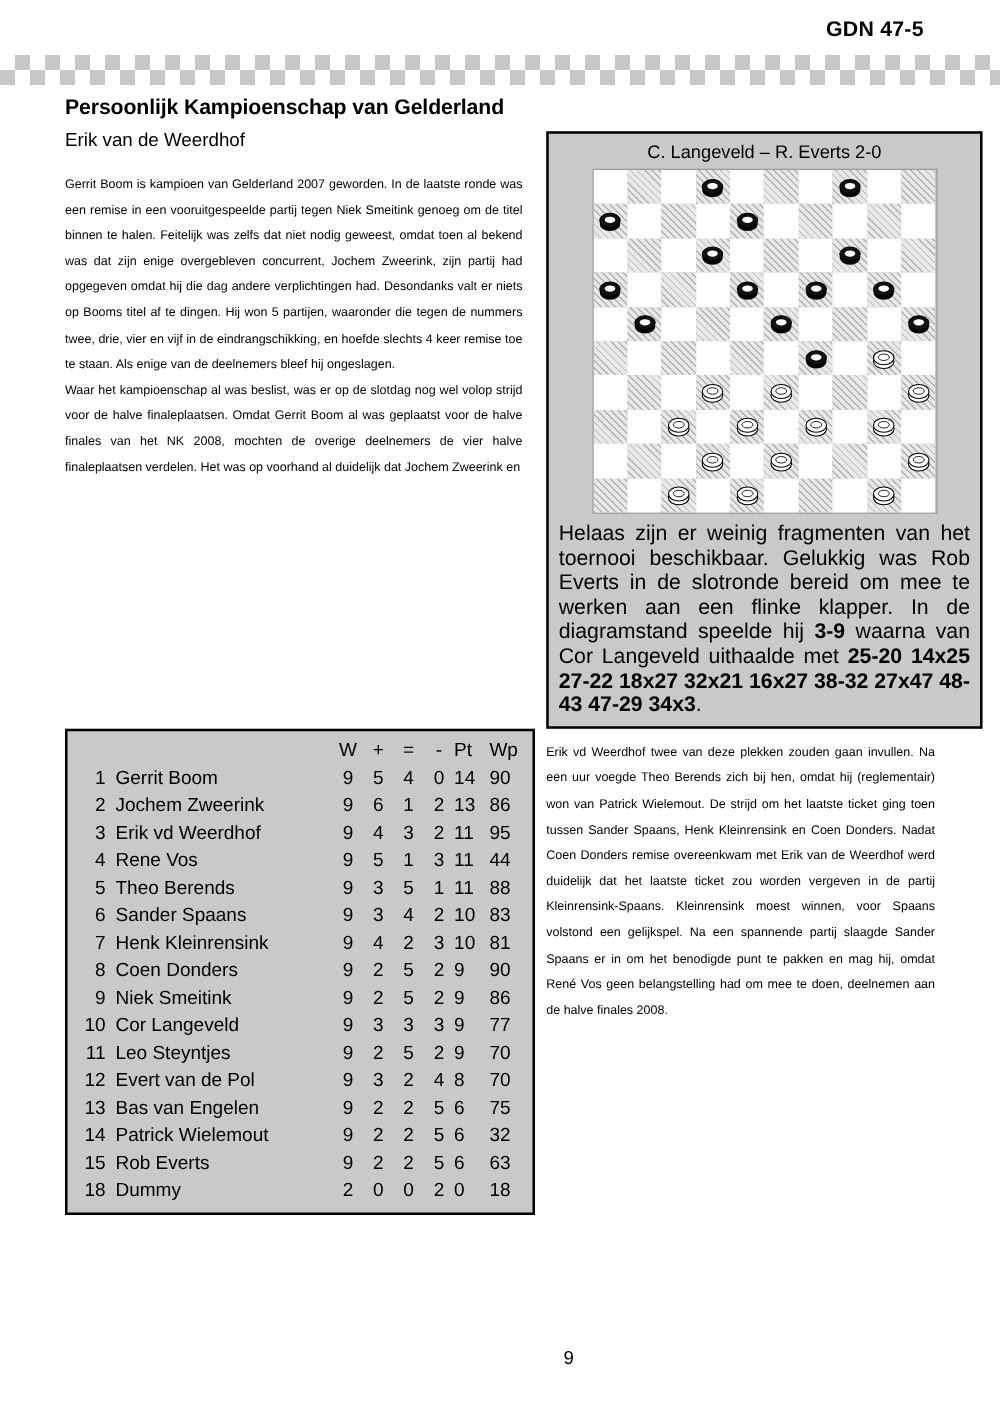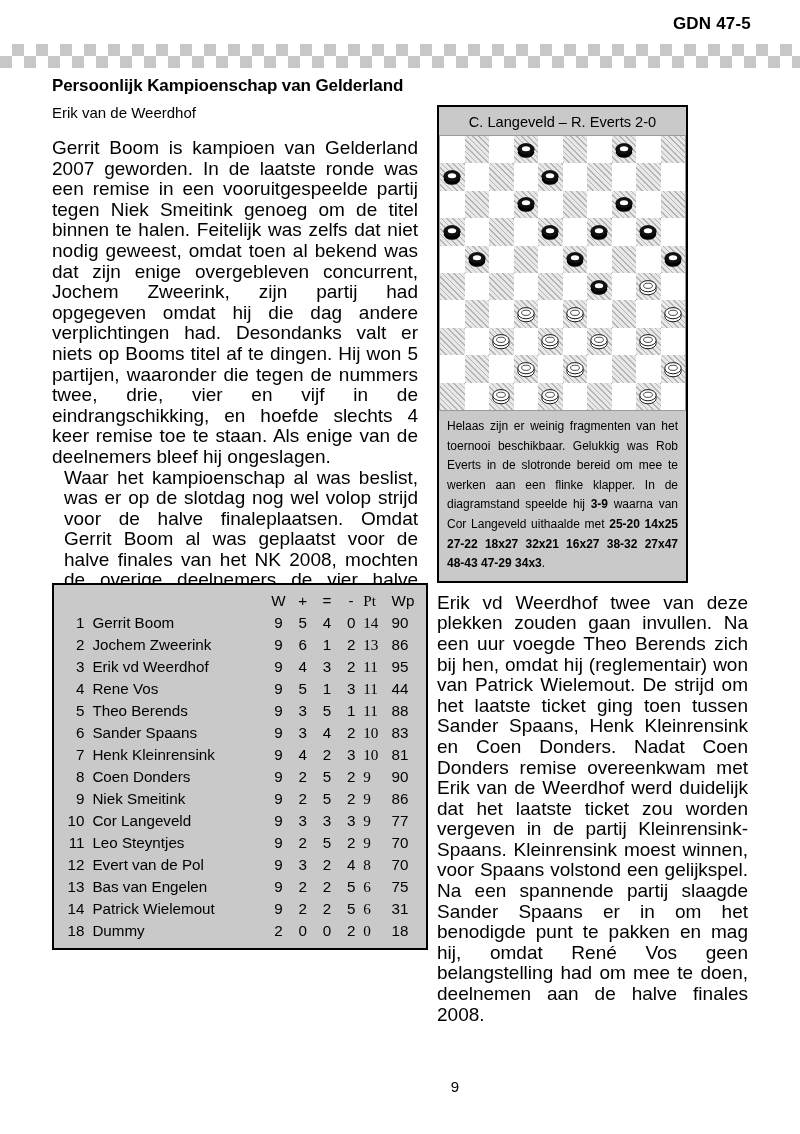--- a/index.html
+++ b/index.html
@@ -12,21 +12,21 @@
     height: 1134px;
     position: relative;
     font-family: "Liberation Sans", sans-serif;
     color: #000000;
     overflow: hidden;
   }
 
   
   .page-header {
     position: absolute;
-    top: 0; left: 12px;
+    top: 0; left: 0;
     width: 767px;
     height: 48px;
   }
   .issue-code {
     position: absolute;
     right: 28px;
     top: 14px;
     font-size: 17px;
     font-weight: bold;
     letter-spacing: 0.2px;
@@ -69,33 +69,33 @@
     width: 366px;
   }
   .col-right {
     position: absolute;
     left: 437px;
     top: 105px;
     width: 311px;
   }
 
   .body-par {
-    font-size: 19px;
+    font-size: 10px;
     line-height: 20.6px;
     text-align: justify;
     margin: 0;
   }
-  .body-par + .body-par { margin-top: 0; margin-left: 12px; }
+  .body-par + .body-par { margin-top: 0; }
 
   
   .diagram-box {
     border: 2px solid #000000;
     background: #c9c9c9;
     padding: 4px 0 0 0;
-    width: 251px;
+    width: 349px;
     box-sizing: border-box;
   }
   .diagram-caption {
     text-align: center;
     font-size: 14.6px;
     padding: 3px 0 5px 0;
   }
   .board-wrap {
     display: flex;
     justify-content: center;
@@ -118,21 +118,21 @@
   }
   .piece {
     position: absolute;
     left: 50%; top: 50%;
     width: 20px; height: 20px;
     margin-left: -10px; margin-top: -10px;
   }
   .piece svg { display: block; }
 
   .diagram-text {
-    font-size: 12px;
+    font-size: 17px;
     line-height: 19.6px;
     text-align: justify;
     padding: 6px 8px 7px 8px;
   }
   .diagram-text b { font-weight: bold; }
 
   
   .standings {
     position: absolute;
     left: 52px;
@@ -150,21 +150,21 @@
   }
   table.rank td, table.rank th {
     padding: 1px 0;
     font-weight: normal;
     text-align: left;
     line-height: 20px;
   }
   .c-pos   { width: 30px; text-align: right !important; padding-right: 8px !important; }
   .c-name  { width: 172px; }
   .c-num   { width: 24px; text-align: center !important; }
-  .c-pt    { width: 28px; text-align: right; font-family: Liberation Serif, serif; }
+  .c-pt    { width: 28px; text-align: right; }
   .c-wp    { width: 34px; text-align: left; }
   th.c-pt, td.c-pt { font-weight: bold; }
   table.rank thead th { line-height: 21px; }
 
   
   .page-number {
     position: absolute;
     left: 0; right: 0;
     top: 1078px;
     text-align: center;
@@ -673,21 +673,31 @@
           <td class="c-wp">75</td>
         </tr>
         <tr>
           <td class="c-pos">14</td>
           <td class="c-name">Patrick Wielemout</td>
           <td class="c-num">9</td>
           <td class="c-num">2</td>
           <td class="c-num">2</td>
           <td class="c-num">5</td>
           <td class="c-pt">6</td>
-          <td class="c-wp">31</td>
+          <td class="c-wp">32</td>
+        </tr>
+        <tr>
+          <td class="c-pos">15</td>
+          <td class="c-name">Rob Everts</td>
+          <td class="c-num">9</td>
+          <td class="c-num">2</td>
+          <td class="c-num">2</td>
+          <td class="c-num">5</td>
+          <td class="c-pt">6</td>
+          <td class="c-wp">63</td>
         </tr>
         <tr>
           <td class="c-pos">18</td>
           <td class="c-name">Dummy</td>
           <td class="c-num">2</td>
           <td class="c-num">0</td>
           <td class="c-num">0</td>
           <td class="c-num">2</td>
           <td class="c-pt">0</td>
           <td class="c-wp">18</td>

